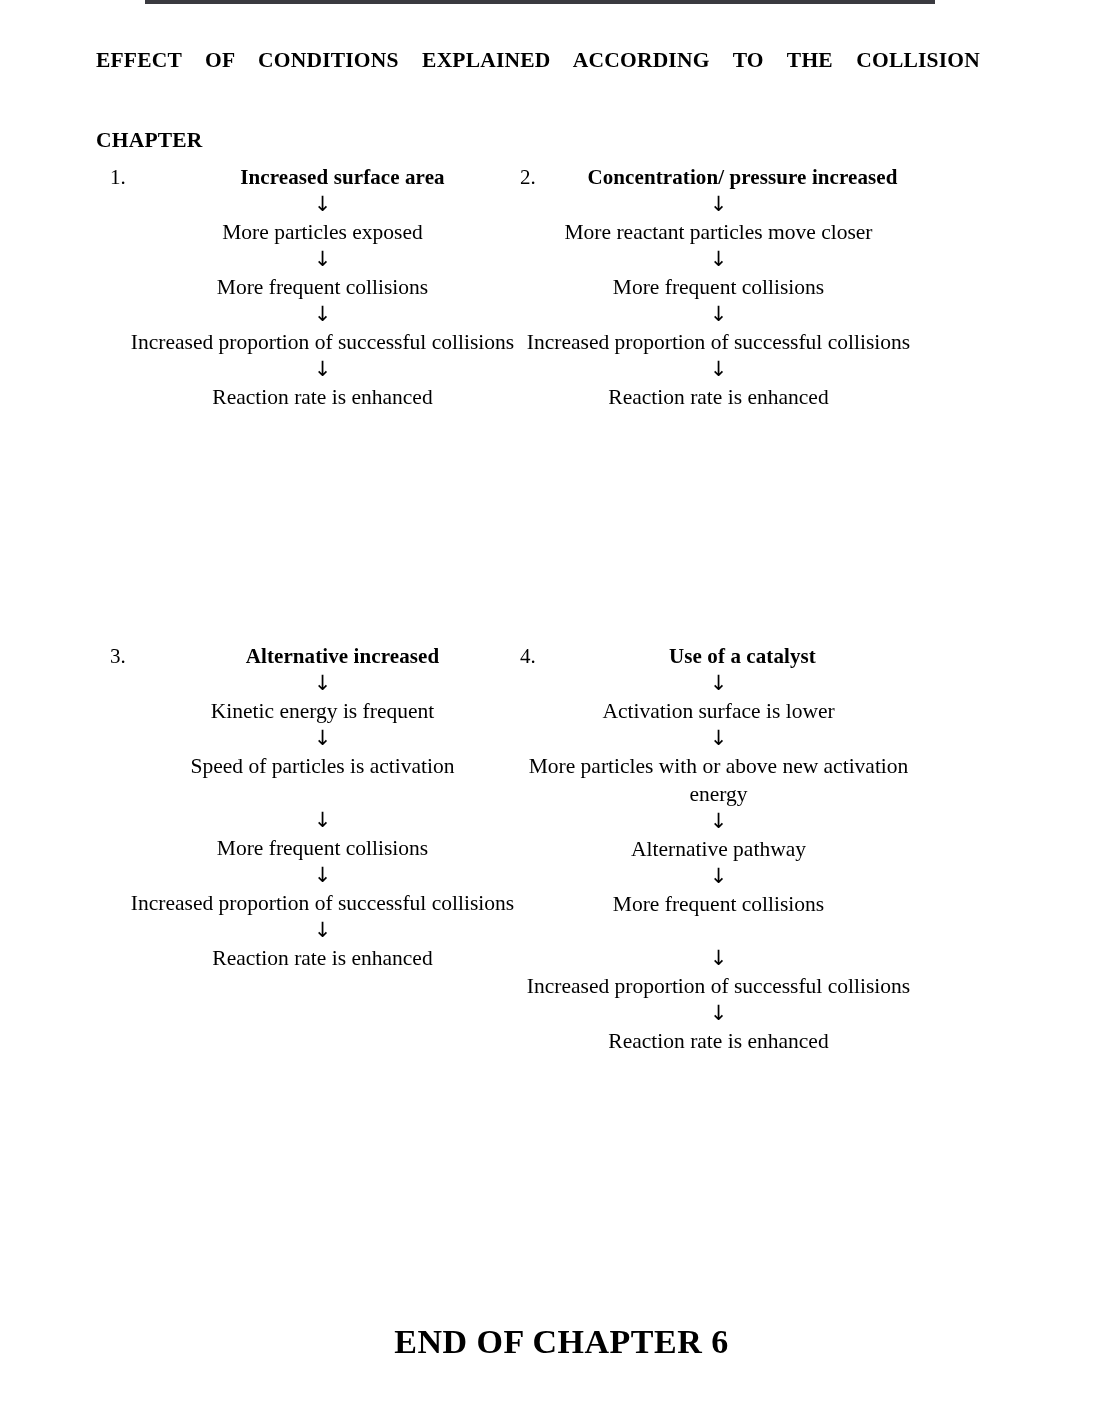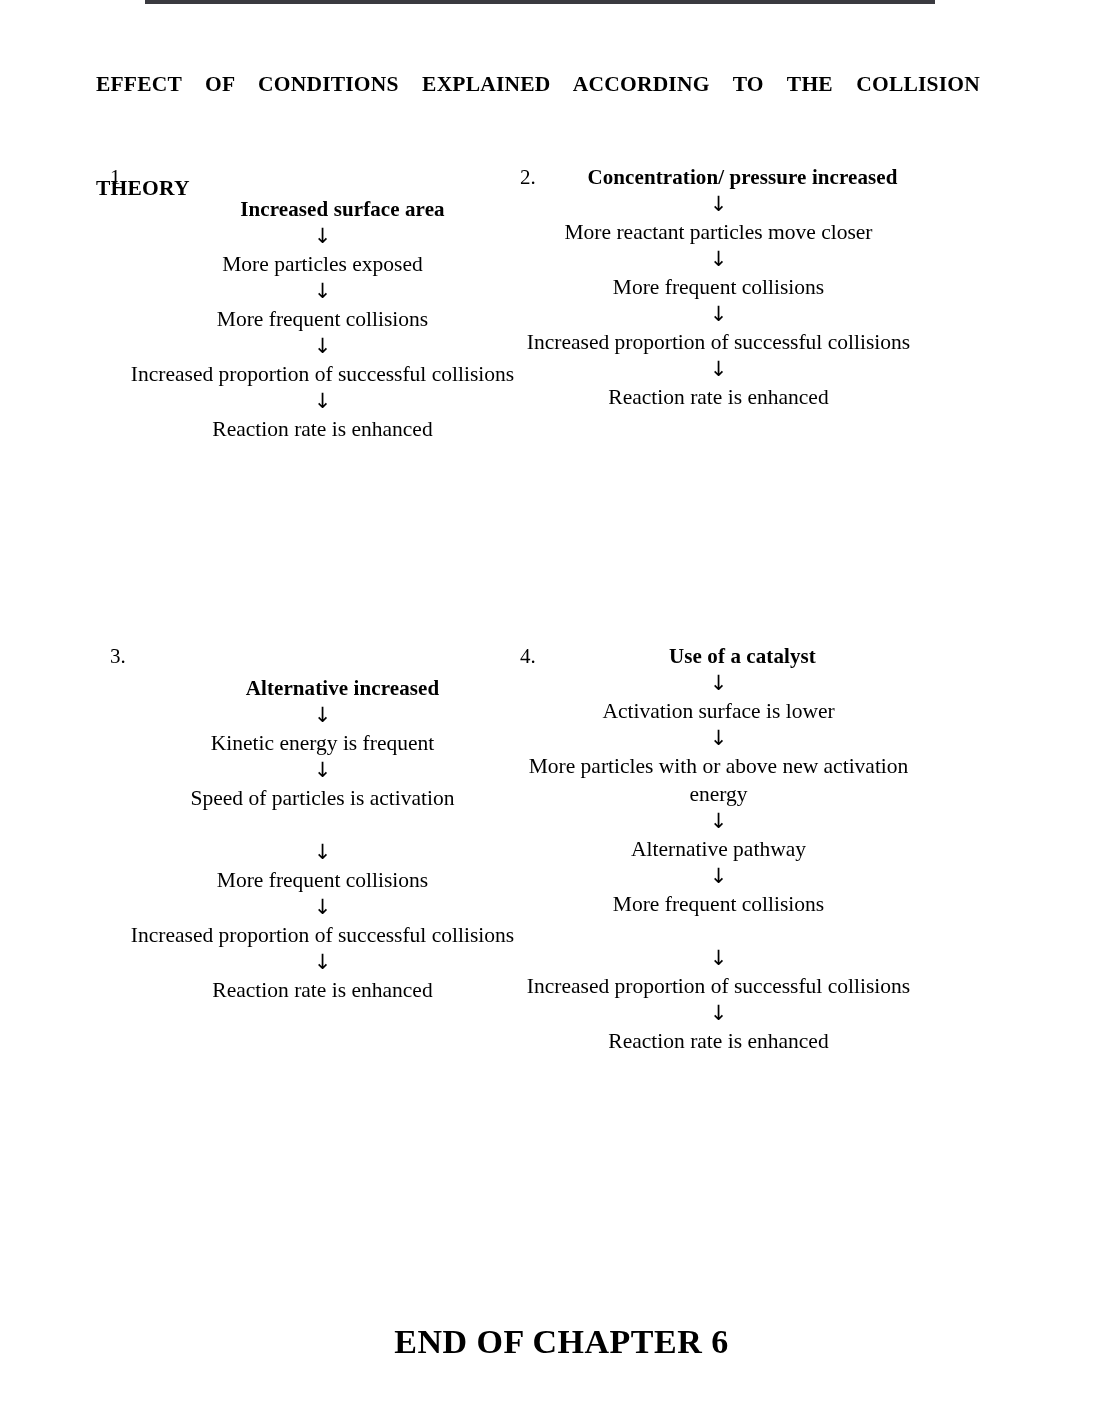--- a/index.html
+++ b/index.html
@@ -35,21 +35,20 @@
     font-size: 21.5px;
     font-weight: bold;
     line-height: 40px;
     text-align: justify;
     text-align-last: left;
     letter-spacing: 0.2px;
   }
   .page-title .ln {
     display: block;
     text-align: justify;
-    margin-top: 24px;
   }
   .page-title .ln.last {
     text-align: left;
   }
   
   .page-title .ln:after {
     content: "";
     display: inline-block;
     width: 100%;
   }
@@ -101,21 +100,21 @@
   #block-2 { left: 520px;  top: 163px; width: 425px; }
   #block-3 { left: 110px;  top: 642px; width: 425px; }
   #block-4 { left: 520px;  top: 642px; width: 425px; }
 
   #block-1 .flow { padding-left: 0px;  width: 425px; transform: translateX(0px); }
   #block-2 .flow { width: 425px; transform: translateX(-14px); }
   #block-3 .flow { width: 425px; transform: translateX(0px); }
   #block-4 .flow { width: 425px; transform: translateX(-14px); }
 
   #block-1 .flow .head,
-  #block-3 .flow .head { transform: translateX(20px); margin-top: 32px; }
+  #block-3 .flow .head { transform: translateX(20px); }
   #block-2 .flow .head,
   #block-4 .flow .head { transform: translateX(24px); }
 
   
   .end-chapter {
     position: absolute;
     left: 8px;
     top: 1323px;
     width: 1107px;
     text-align: center;
@@ -124,21 +123,21 @@
     letter-spacing: 0.5px;
   }
 </style>
 </head>
 <body>
 
 <div class="top-rule"></div>
 
 <div class="page-title">
   <span class="ln">EFFECT OF CONDITIONS EXPLAINED ACCORDING TO THE COLLISION</span>
-  <span class="ln last">THEORY</span>
+  <span class="ln last">CHAPTER</span>
 </div>
 
 <div class="blocks">
   <div class="block" id="block-1">
     <span class="num">1.</span>
     <div class="flow">
         <div class="head">Increased surface area</div>
         <div class="arrow">↓</div>
         <div class="step">More particles exposed</div>
         <div class="arrow">↓</div>

